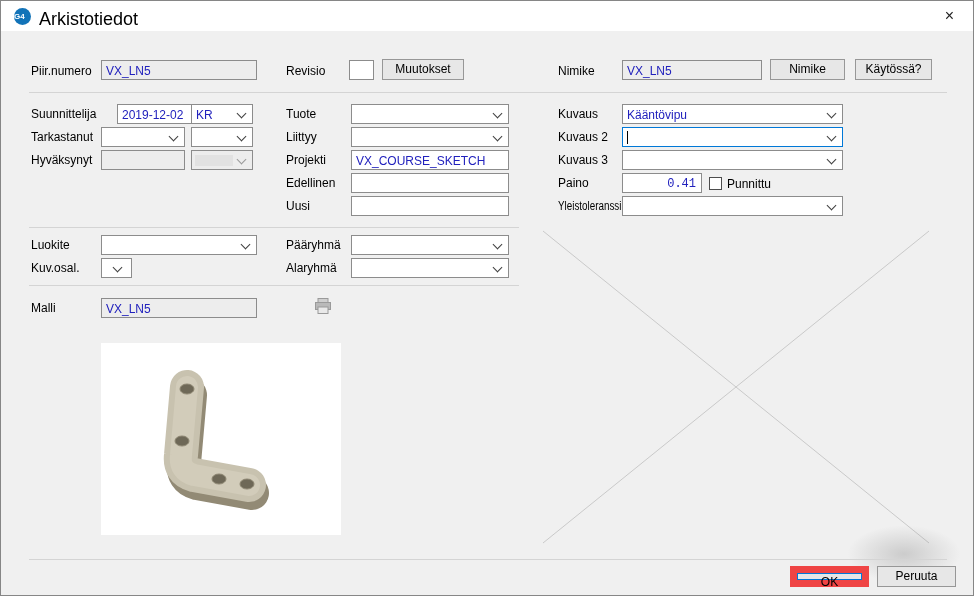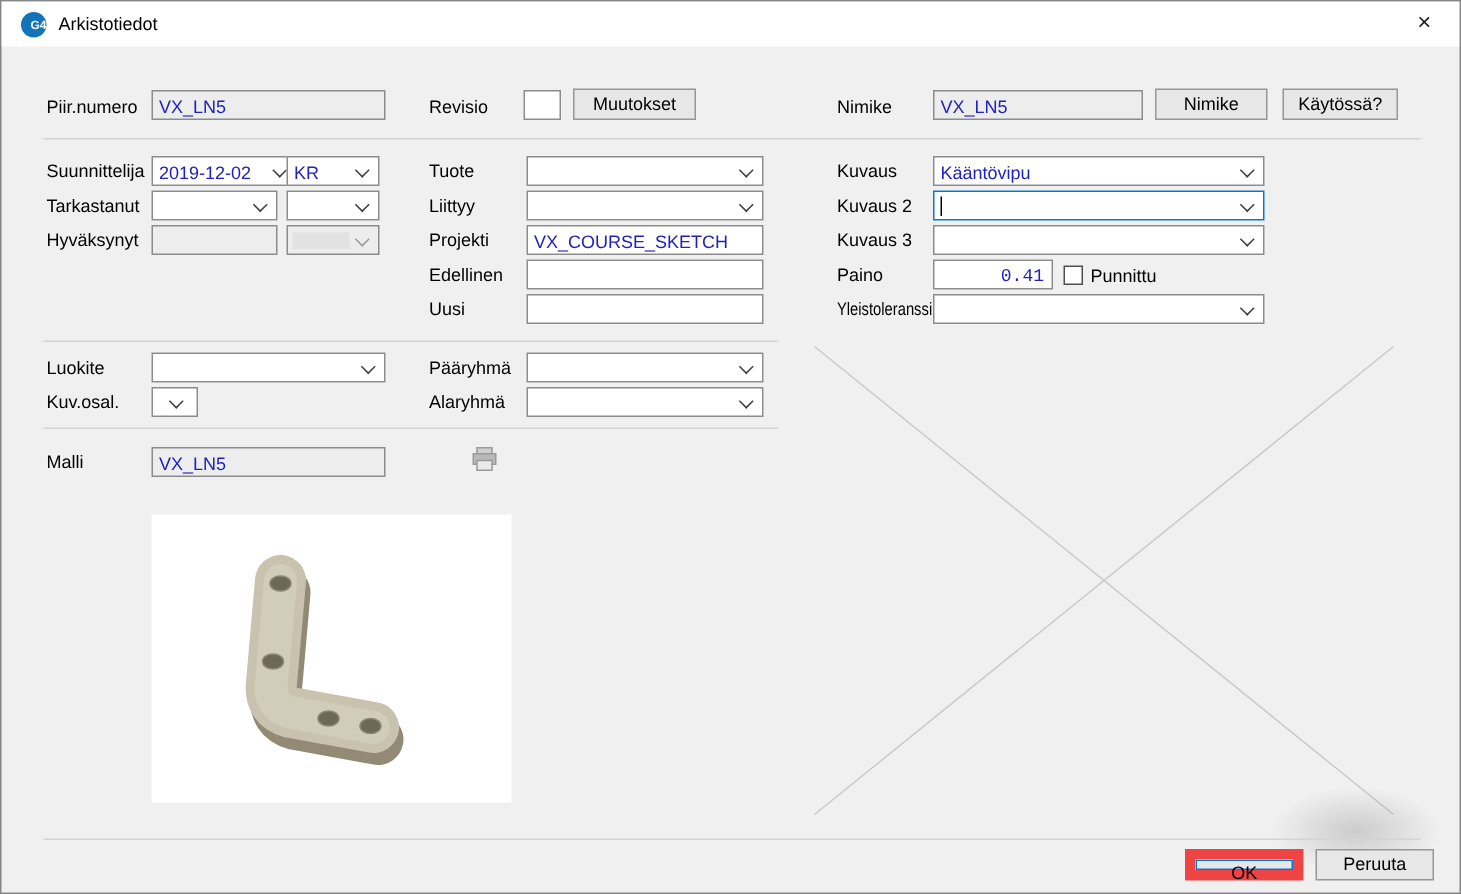--- a/index.html
+++ b/index.html
@@ -2,23 +2,23 @@
 <html><head>
 <meta charset="utf-8">
 <style>
   * { margin:0; padding:0; box-sizing:border-box; }
   html,body { width:974px; height:596px; background:#fff;
               font-family:"Liberation Sans", sans-serif; }
   .win { position:relative; width:974px; height:596px; background:#f0f0f0;
          border:1px solid #868686; overflow:hidden; }
   .titlebar { position:absolute; left:0; top:0; right:0; height:30px; background:#ffffff; }
   .appicon { position:absolute; left:13px; top:7px; width:17px; height:17px; border-radius:50%;
-             background:#1273b8; color:#fff; font-size:8px; font-weight:bold; text-align:right;
+             background:#1273b8; color:#fff; font-size:8px; font-weight:bold; text-align:left;
              line-height:17px; }
-  .title { position:absolute; left:38px; top:8px; font-size:12px; color:#000; }
+  .title { position:absolute; left:38px; top:8px; font-size:18px; color:#000; }
   .closebtn { position:absolute; right:1px; top:1px; width:45px; height:29px; text-align:center;
               line-height:27px; font-size:16px; color:#222; cursor:pointer; }
   .lbl { position:absolute; font-size:12px; color:#000; white-space:nowrap; }
   .lbl.tight { transform-origin:left center; transform:scaleX(0.82); }
   .field, .combo { position:absolute; height:20px; border:1px solid #8c8c8c; background:#fff; }
   .field .val, .combo .val { position:absolute; left:4px; top:3px; font-size:12px;
                              color:#2121bd; white-space:nowrap; }
   .field.num .val { left:auto; right:5px;font-family:Liberation Mono, monospace; }
   .ro { background:#ededed; }
   .combo .chev { position:absolute; right:7px; top:5px; width:7px; height:7px;
@@ -70,21 +70,21 @@
   <span class="lbl" style="left:557px;top:63px">Nimike</span>
   <div class="field ro" style="left:621px;top:59px;width:140px">
     <span class="val">VX_LN5</span>
   </div>
   <div class="btn" style="left:769px;top:58px;width:75px">Nimike</div>
   <div class="btn" style="left:854px;top:58px;width:77px">Käytössä?</div>
 
   <div class="sep" style="left:28px;top:91px;width:918px"></div>
 
   <span class="lbl" style="left:30px;top:106px">Suunnittelija</span>
-  <div class="combo" style="left:100px;top:103px;width:97px">
+  <div class="combo" style="left:116px;top:103px;width:97px">
     <span class="val">2019-12-02</span>
     <span class="chev"></span>
   </div>
   <div class="combo" style="left:190px;top:103px;width:62px">
     <span class="val">KR</span>
     <span class="chev"></span>
   </div>
 
   <span class="lbl" style="left:30px;top:129px">Tarkastanut</span>
   <div class="combo" style="left:100px;top:126px;width:84px">

